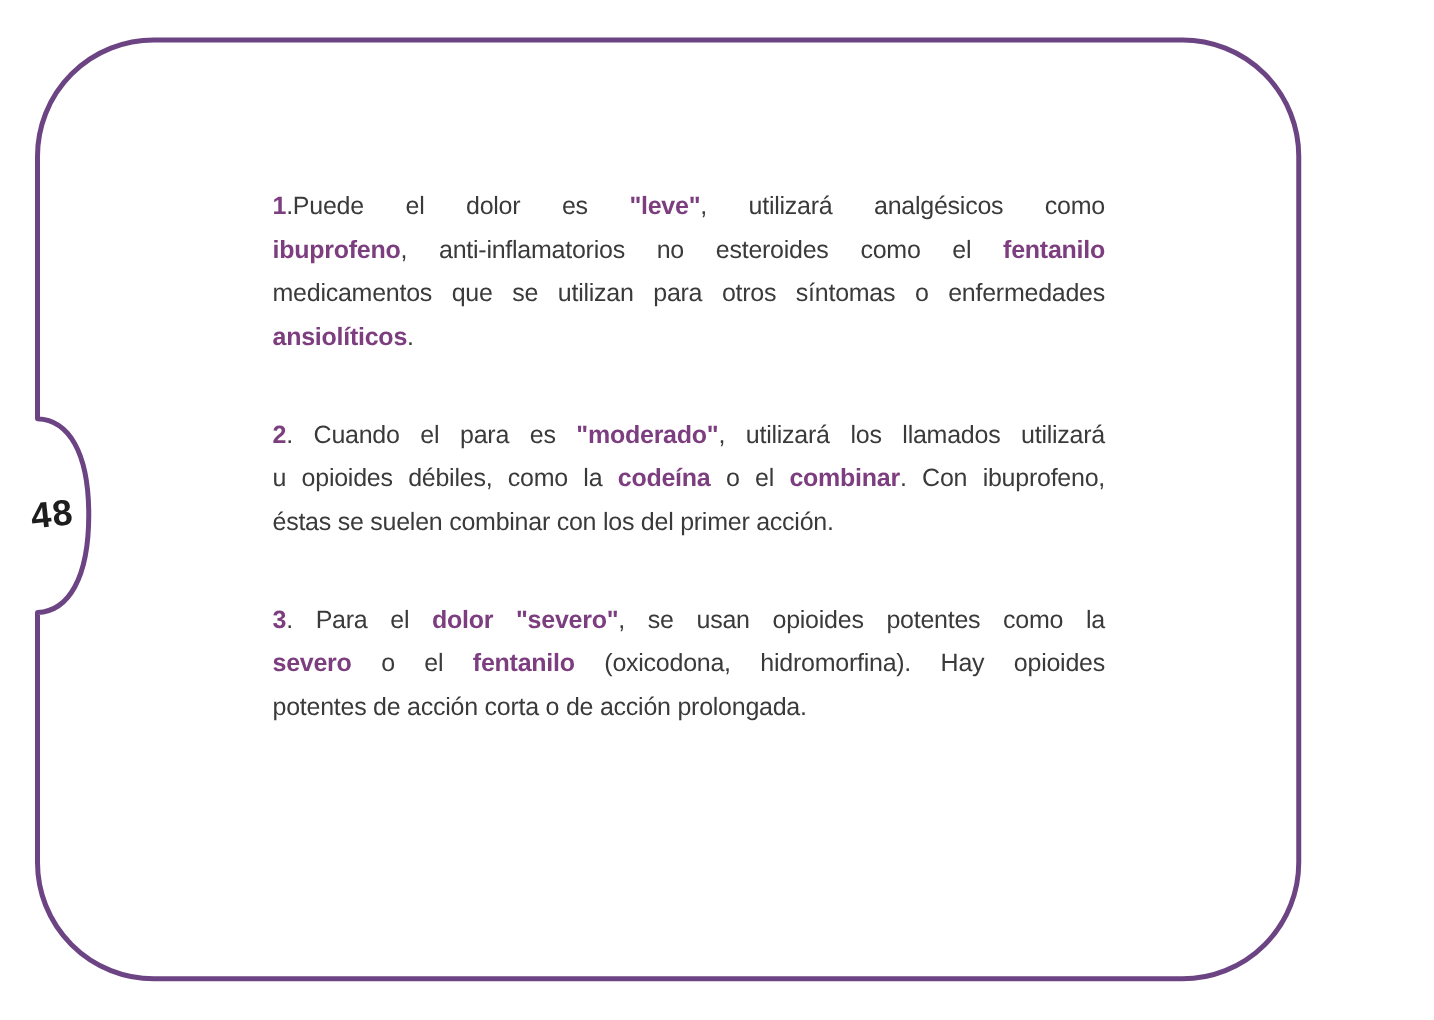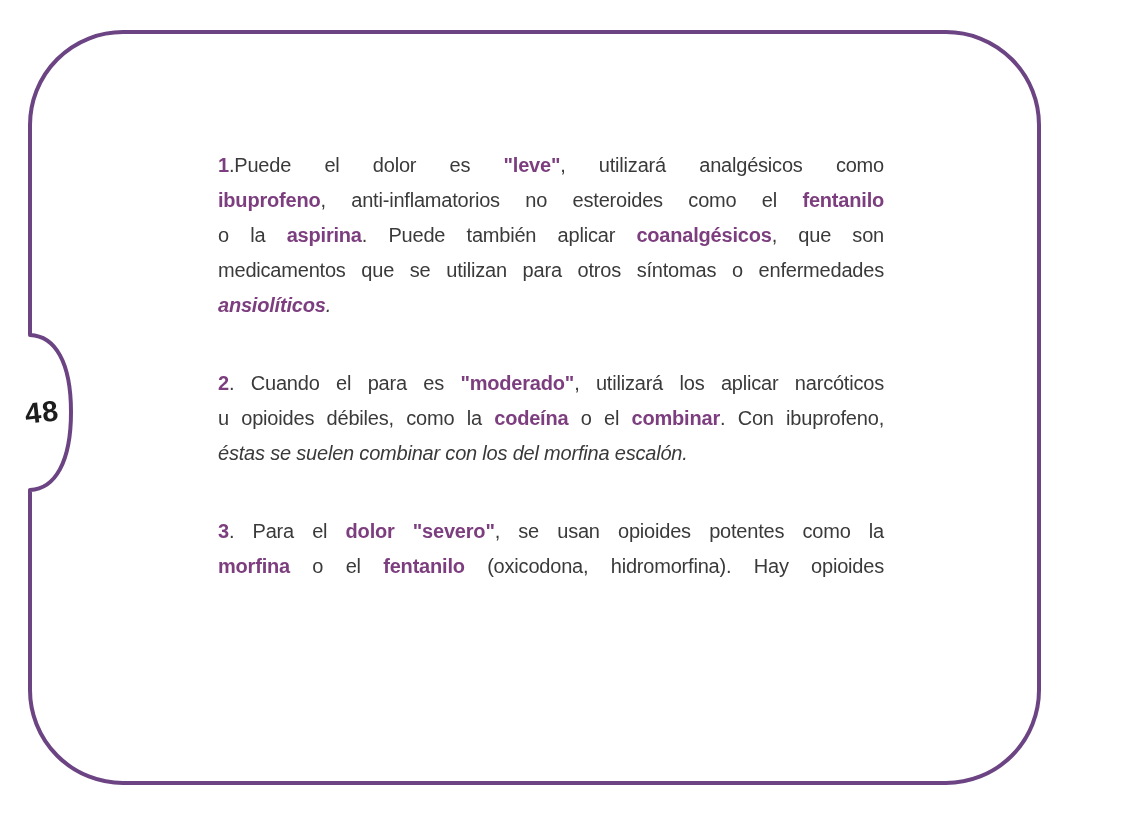--- a/index.html
+++ b/index.html
@@ -52,50 +52,49 @@
     margin: 0 0 43px 0;
   }
   .doc-line {
     text-align: justify;
     text-align-last: justify;
     white-space: nowrap;
   }
   .doc-line.final {
     text-align-last: left;
     white-space: normal;
-    font-style: italic;
   }
   .accent {
     color: var(--accent-color);
     font-weight: 700;
   }
 </style>
 </head>
 <body>
 
 <svg class="frame-svg" viewBox="0 0 1147 816" xmlns="http://www.w3.org/2000/svg">
   <path d="M 123 32 H 946 A 93 93 0 0 1 1039 125 V 690 A 93 93 0 0 1 946 783 H 123 A 93 93 0 0 1 30 690 V 490 C 55 489 71 462 71 412 C 71 362 55 336 30 335 V 125 A 93 93 0 0 1 123 32 Z" fill="none" stroke="var(--frame-color)" stroke-width="4" stroke-linejoin="round"></path>
 </svg>
 
 <div class="page-number">48</div>
 
 <div class="page-content">
 
   <div class="paragraph">
     <div class="doc-line"><span class="accent">1</span><span>.Puede el dolor es </span><span class="accent">"leve"</span><span>, utilizará analgésicos como</span></div>
     <div class="doc-line"><span class="accent">ibuprofeno</span><span>, anti-inflamatorios no esteroides como el </span><span class="accent">fentanilo</span></div>
-    <div class="doc-line"><span>o la </span><span class="accent">aspirina</span><span>. Puede también aplicar </span><span class="accent">coanalgésicos</span><span>, que son</span></div>
     <div class="doc-line"><span>medicamentos que se utilizan para otros síntomas o enfermedades</span></div>
     <div class="doc-line final"><span class="accent">ansiolíticos</span><span>.</span></div>
   </div>
 
   <div class="paragraph">
-    <div class="doc-line"><span class="accent">2</span><span>. Cuando el para es </span><span class="accent">"moderado"</span><span>, utilizará los aplicar narcóticos</span></div>
+    <div class="doc-line"><span class="accent">2</span><span>. Cuando el para es </span><span class="accent">"moderado"</span><span>, utilizará los llamados utilizará</span></div>
     <div class="doc-line"><span>u opioides débiles, como la </span><span class="accent">codeína</span><span> o el </span><span class="accent">combinar</span><span>. Con ibuprofeno,</span></div>
-    <div class="doc-line final"><span>éstas se suelen combinar con los del morfina escalón.</span></div>
+    <div class="doc-line final"><span>éstas se suelen combinar con los del primer acción.</span></div>
   </div>
 
   <div class="paragraph">
     <div class="doc-line"><span class="accent">3</span><span>. Para el </span><span class="accent">dolor "severo"</span><span>, se usan opioides potentes como la</span></div>
-    <div class="doc-line"><span class="accent">morfina</span><span> o el </span><span class="accent">fentanilo</span><span> (oxicodona, hidromorfina). Hay opioides</span></div>
+    <div class="doc-line"><span class="accent">severo</span><span> o el </span><span class="accent">fentanilo</span><span> (oxicodona, hidromorfina). Hay opioides</span></div>
+    <div class="doc-line final"><span>potentes de acción corta o de acción prolongada.</span></div>
   </div>
 
 </div>
 
 </body></html>

